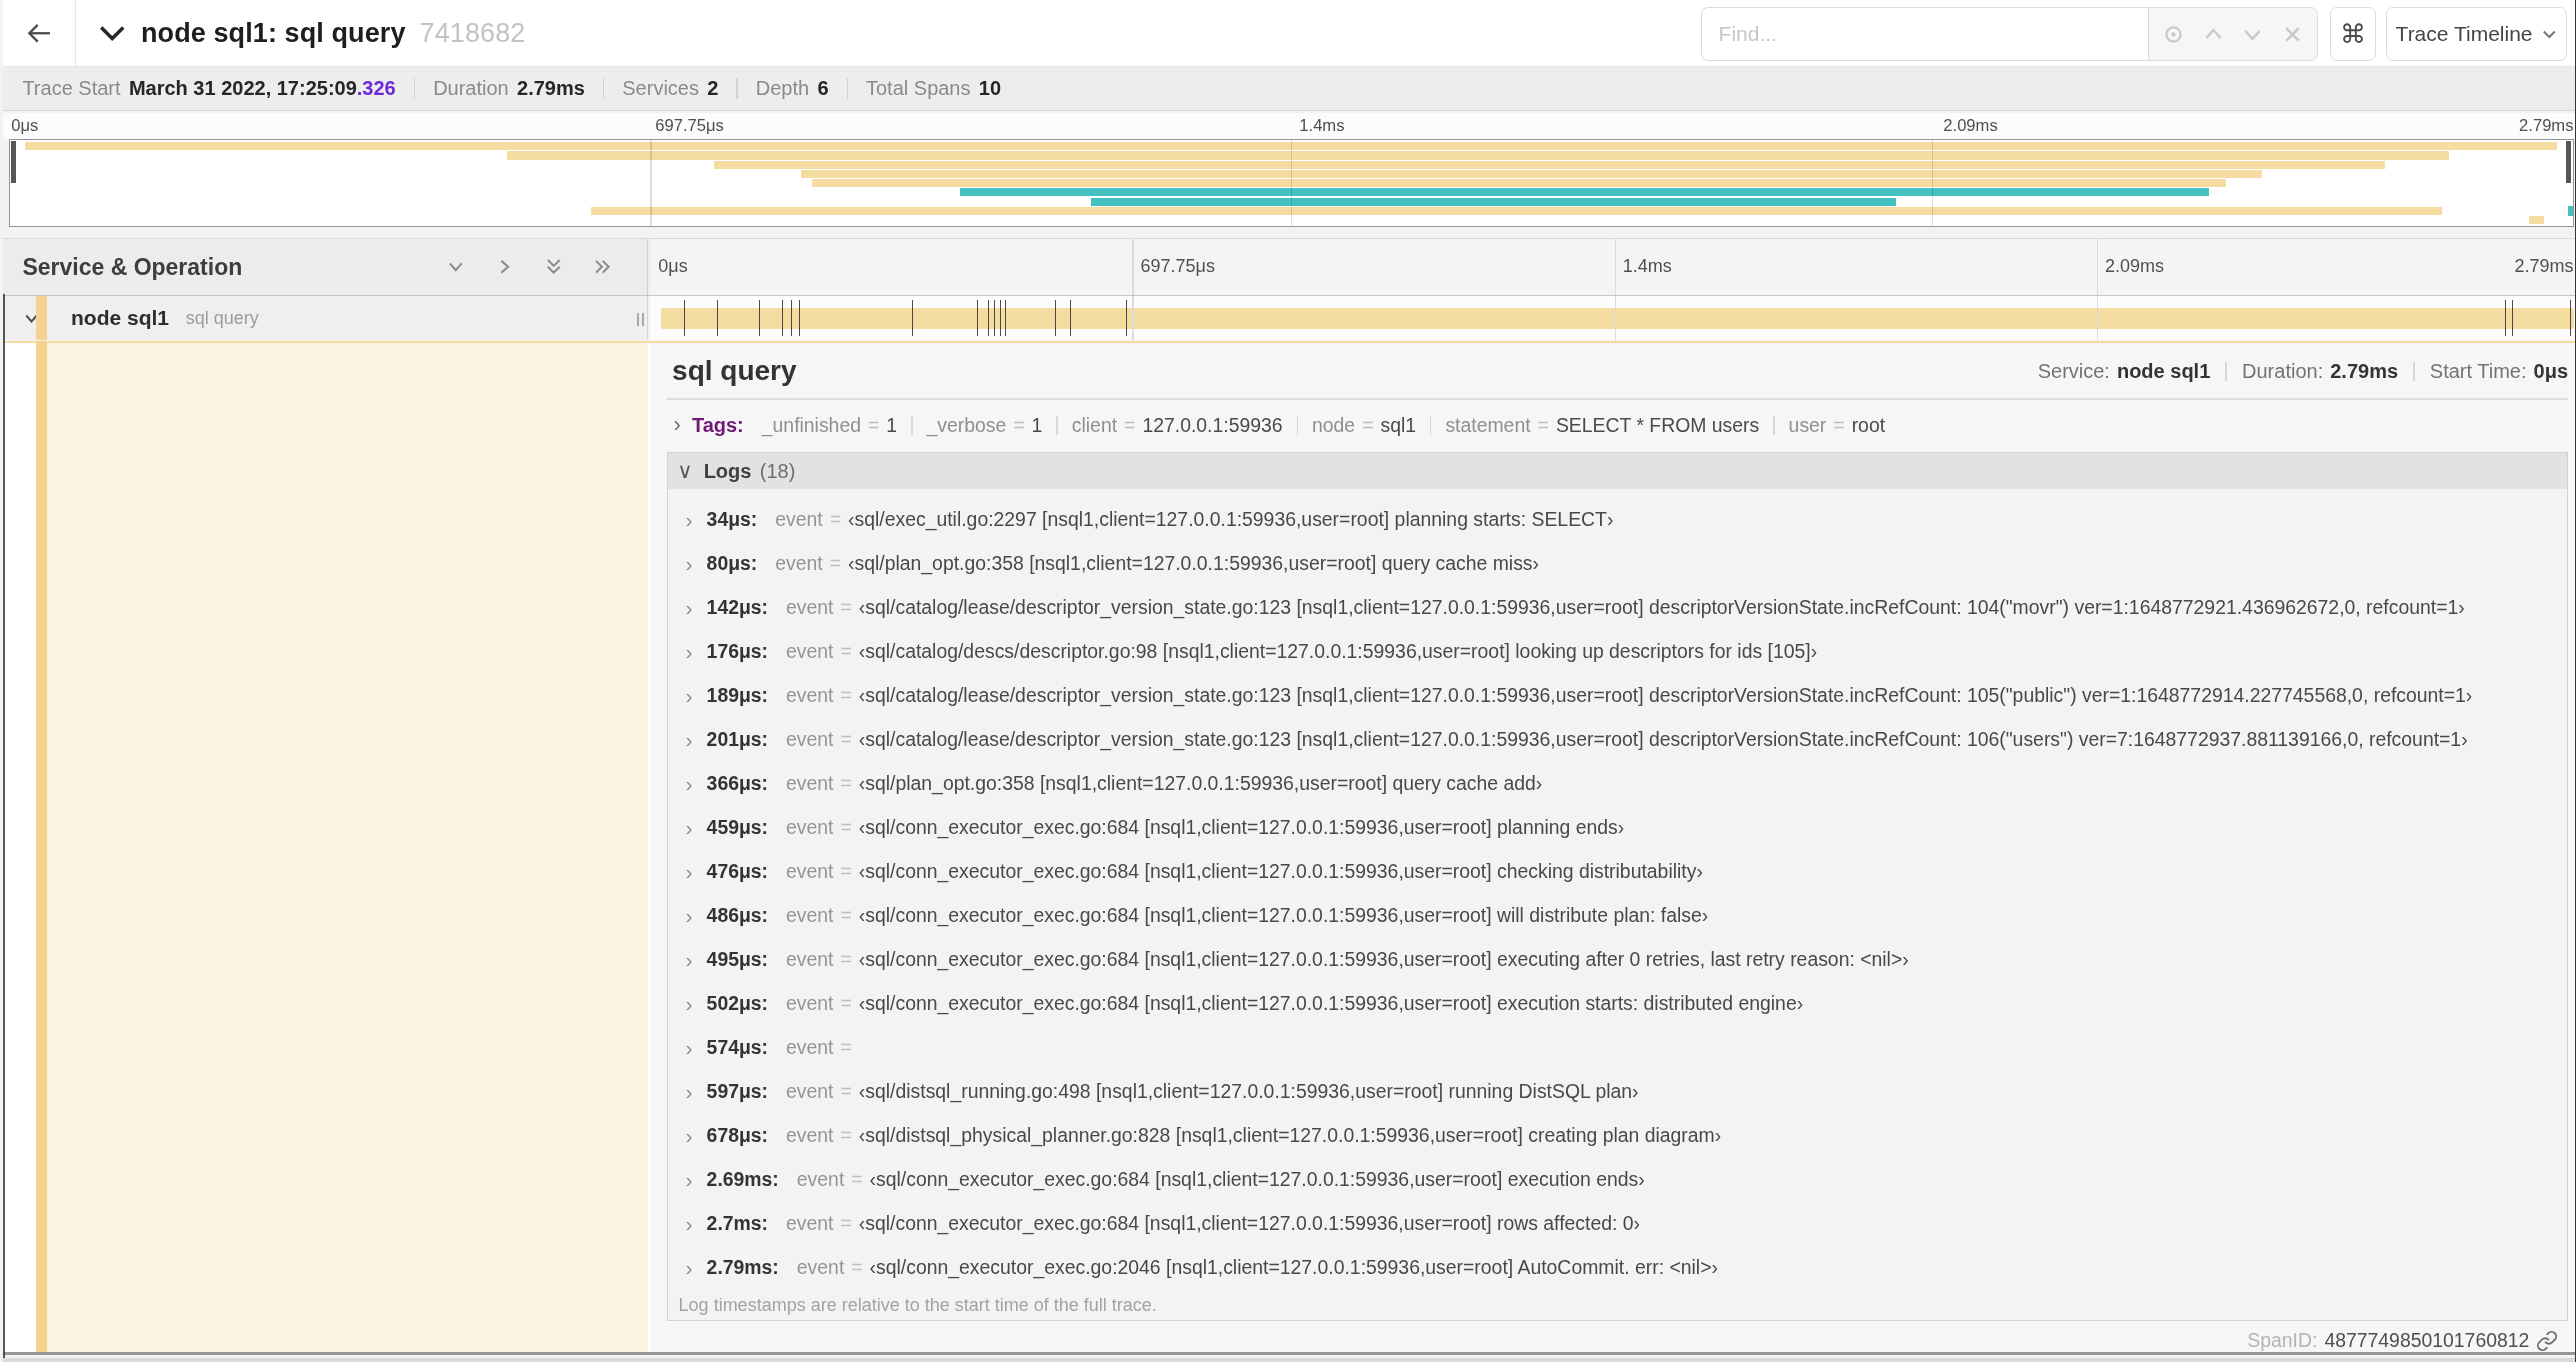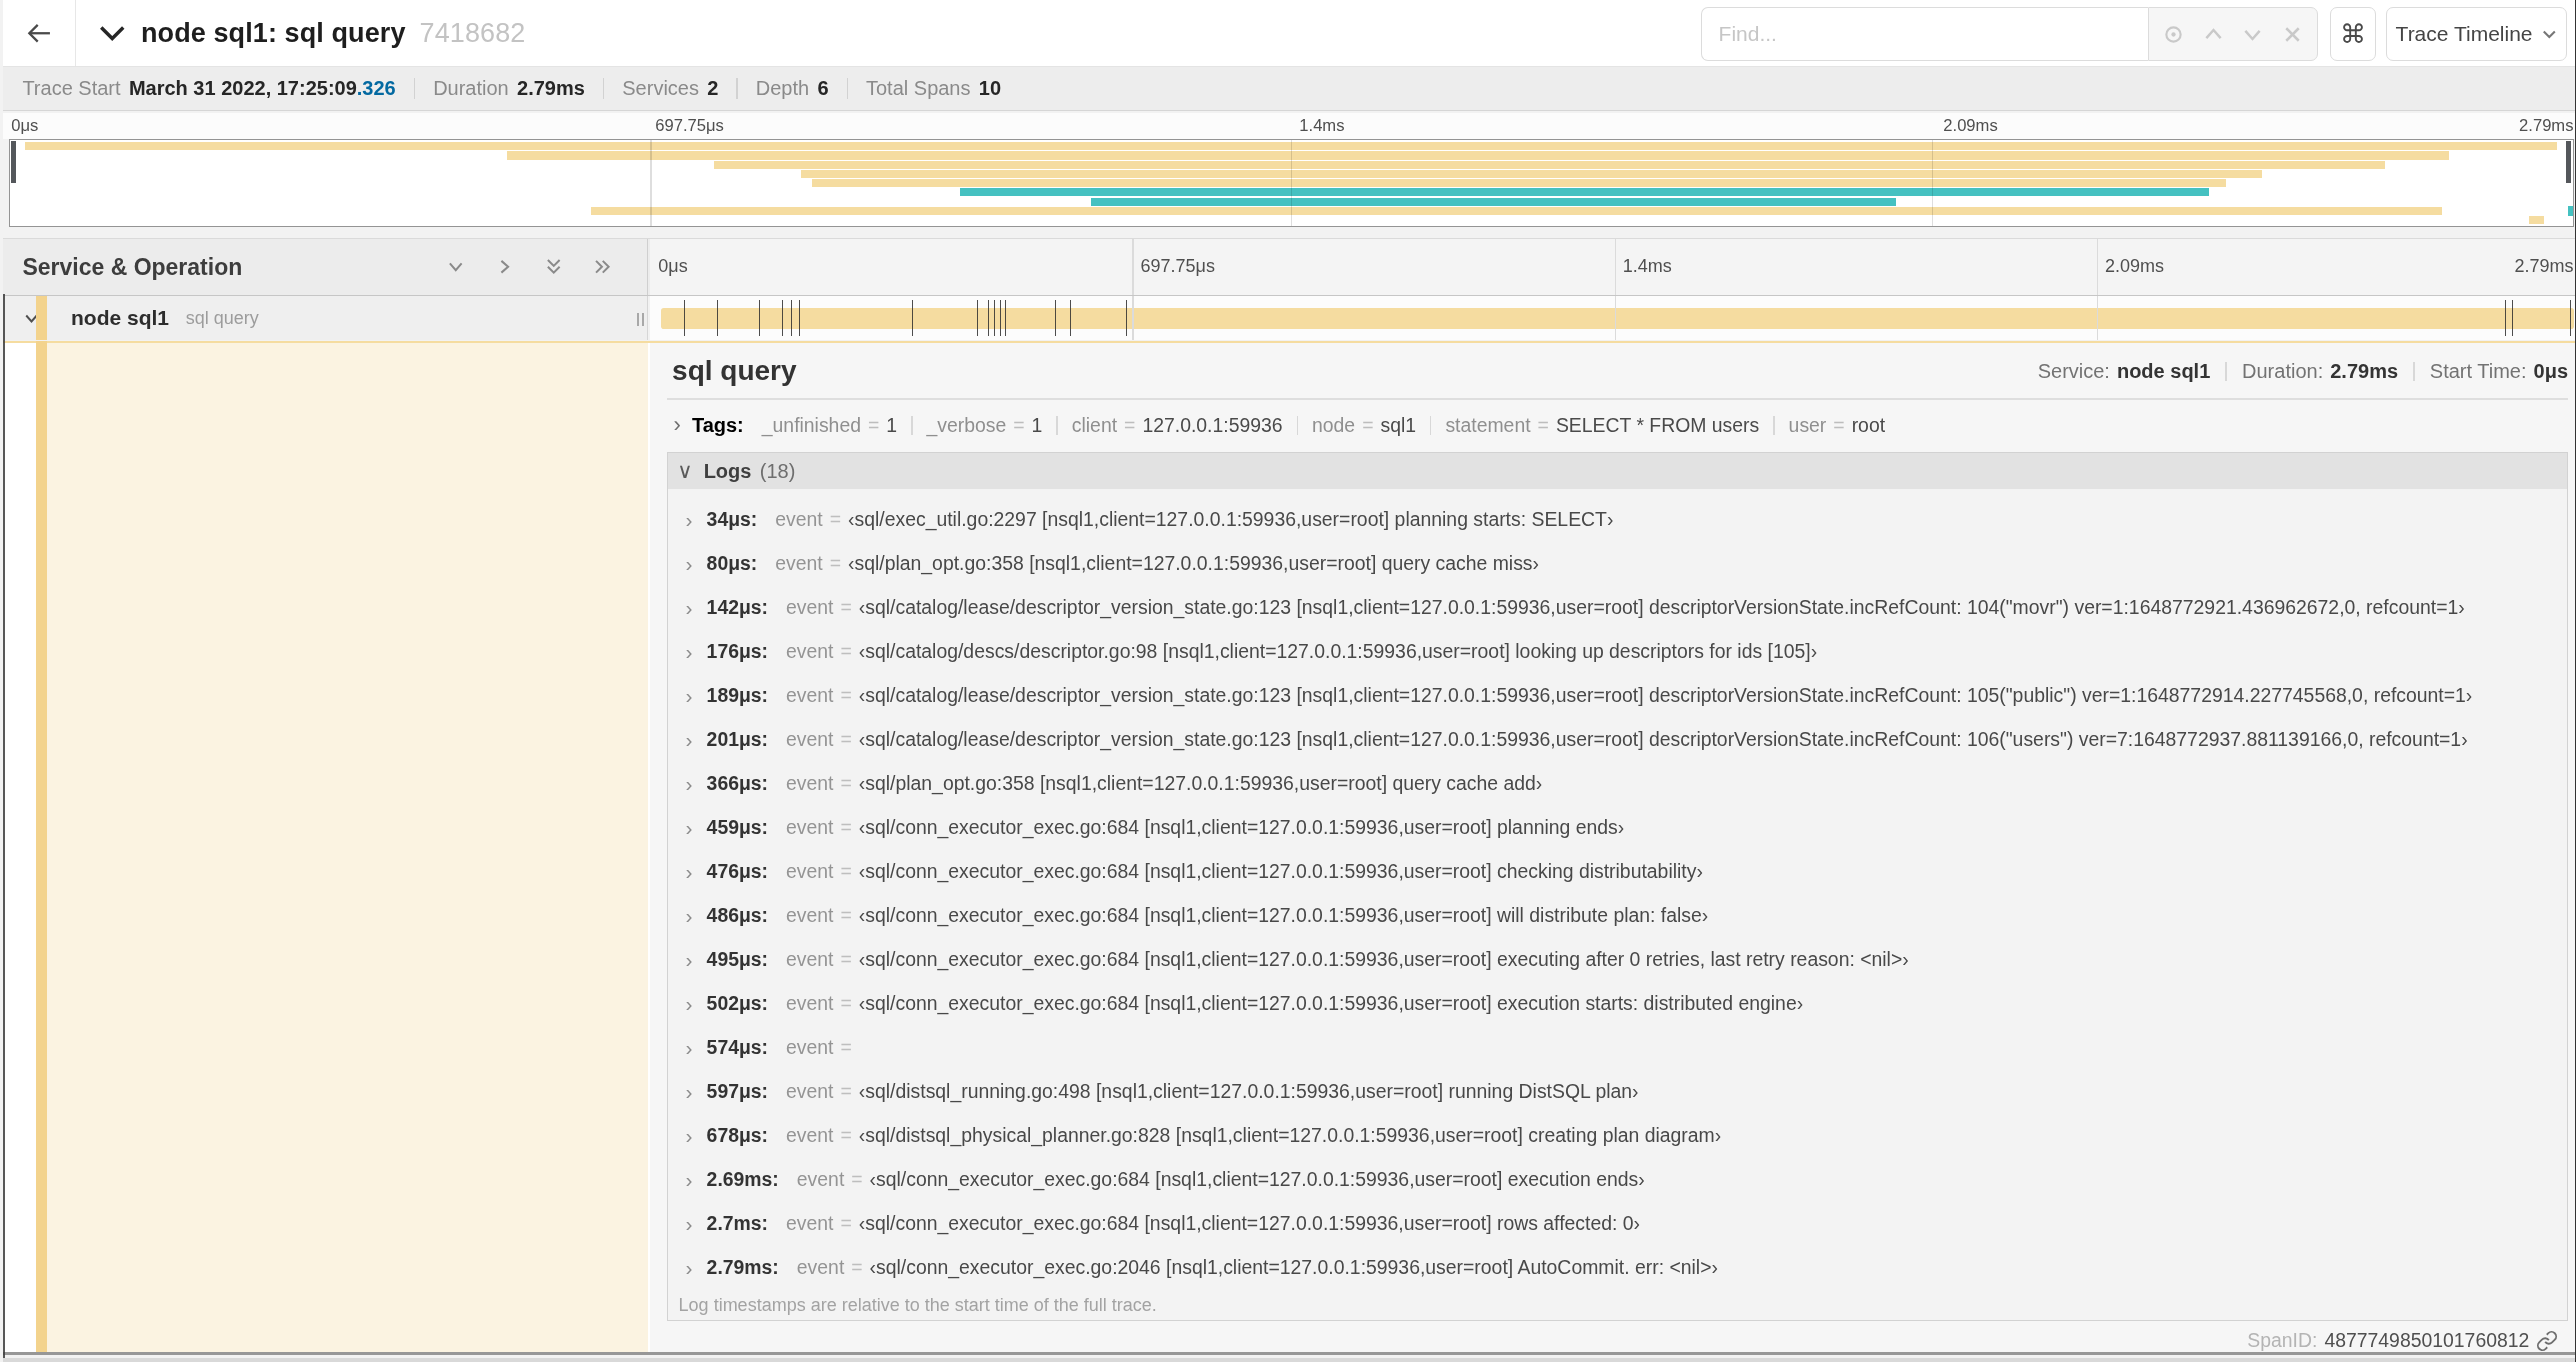--- a/index.html
+++ b/index.html
@@ -18,21 +18,21 @@
   .find-box input::placeholder { color:#c6c6c6; }
   .find-group { position:absolute; left:2145px; top:7px; width:170px; height:54px; background:#f6f6f6; border:1.4px solid #dcdcdc; border-radius:0 7px 7px 0; display:flex; align-items:center; justify-content:space-evenly; }
   .icon-btn { width:30.5px; height:39px; display:flex; align-items:center; justify-content:center; cursor:pointer; }
   .cmd-btn { position:absolute; left:2327px; top:7px; width:46px; height:54px; background:#fff; border:1.4px solid #dcdcdc; border-radius:7px; display:flex; align-items:center; justify-content:center; font-size:26px; color:#4a4a4a; cursor:pointer; }
   .view-btn { position:absolute; left:2383px; top:7px; width:181px; height:54px; background:#fff; border:1.4px solid #dcdcdc; border-radius:7px; display:flex; align-items:center; justify-content:center; gap:8.3px; font-size:21px; color:#454545; cursor:pointer; }
 
   
   .trace-bar { position:absolute; left:0; top:67px; width:2576px; height:44px; background:#ededed; border-bottom:1.4px solid #d6d6d6; display:flex; align-items:center; padding-left:19.4px; font-size:20px; }
   .ti-label { color:#8a8a8a; margin-right:8.3px; }
   .ti-value { color:#262626; font-weight:bold; }
-  .ti-dim { color:#0369a1; font-weight:bold; }
+  .ti-dim { color:#6d28d9; font-weight:bold; }
   .ti-sep { width:1.4px; height:21px; background:#d2d2d2; margin:0 18px; }
 
   
   .mm-ruler { position:absolute; left:0; top:113px; width:2576px; height:26px; background:#fcfcfc; }
   .mm-label { position:absolute; top:2.8px; font-size:16.6px; color:#4f4f4f; white-space:nowrap; }
   .mm-canvas { position:absolute; left:5.5px; top:139px; width:2565px; height:88px; background:#ffffff; border:1.4px solid #949494; }
   .mm-bar { position:absolute; height:8.3px; }
   .mm-grid { position:absolute; top:0; bottom:0; width:1.4px; background:rgba(0,0,0,0.13); }
   .mm-handle { position:absolute; top:0.7px; width:5.5px; height:42px; background:#54575b; }
   .mm-teal-notch { position:absolute; right:0; top:66px; width:4.8px; height:9.7px; }
@@ -70,21 +70,21 @@
   .dt-titlerow { margin-top:8.3px; height:40px; display:flex; align-items:center; }
   .dt-title { font-size:28px; font-weight:bold; color:#333; margin-left:5.5px; }
   .dt-meta { margin-left:auto; display:flex; align-items:center; font-size:20px; }
   .dt-meta .m-label { color:#737373; margin-right:7px; }
   .dt-meta .m-value { color:#343434; font-weight:bold; }
   .dt-meta .m-sep { width:1.4px; height:19.4px; background:#d8d8d8; margin:0 15.2px; }
   .dt-divider { height:1.4px; background:#dedede; margin-top:7px; }
 
   .tags-row { margin-top:9.7px; height:32px; display:flex; align-items:center; font-size:19.4px; }
   .tags-row .chev { color:#6f6f6f; font-size:22px; margin:0 11px 0 7px; }
-  .tags-label { font-size:20px; font-weight:bold; color:#000000; margin-right:18px; }
+  .tags-label { font-size:20px; font-weight:bold; color:#701a75; margin-right:18px; }
   .tag-key { color:#8f8f8f; }
   .tag-eq { color:#bdbdbd; margin:0 7px; }
   .tag-value { color:#4a4a4a; }
   .tag-sep { width:1.4px; height:19.4px; background:#d8d8d8; margin:0 14px; display:inline-block; }
   .tag-item { display:flex; align-items:center; }
   #tags-items { display:flex; align-items:center; }
 
   .logs-box { margin-top:11px; border:1.4px solid #d2d2d2; background:#f3f3f3; }
   .logs-header { height:36px; background:#e2e2e2; display:flex; align-items:center; font-size:20px; cursor:pointer; }
   .logs-header .chev { color:#5a5a5a; font-size:21px; margin:0 11px 0 9.7px; }

